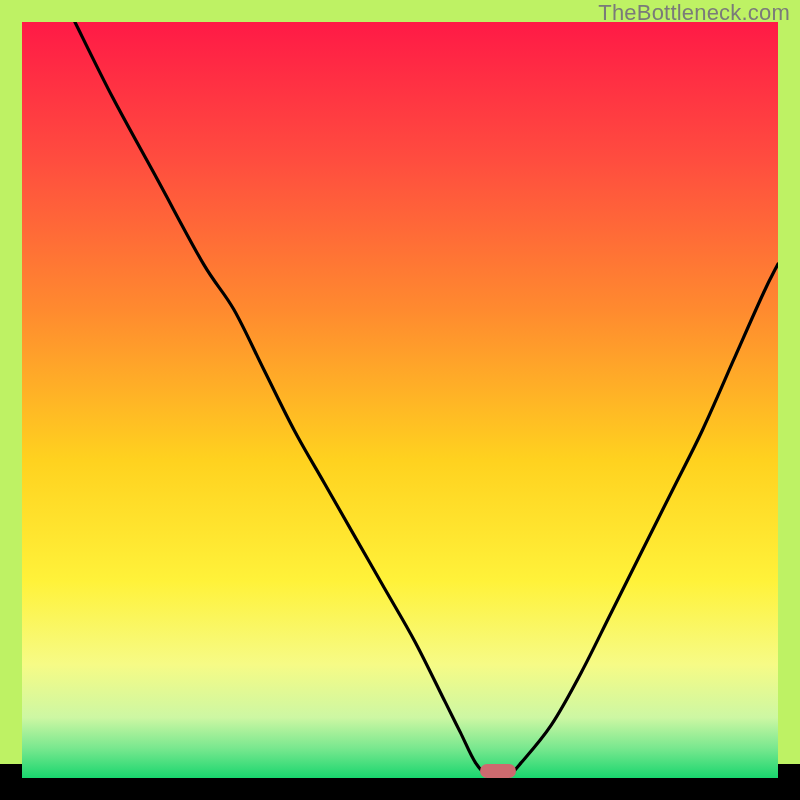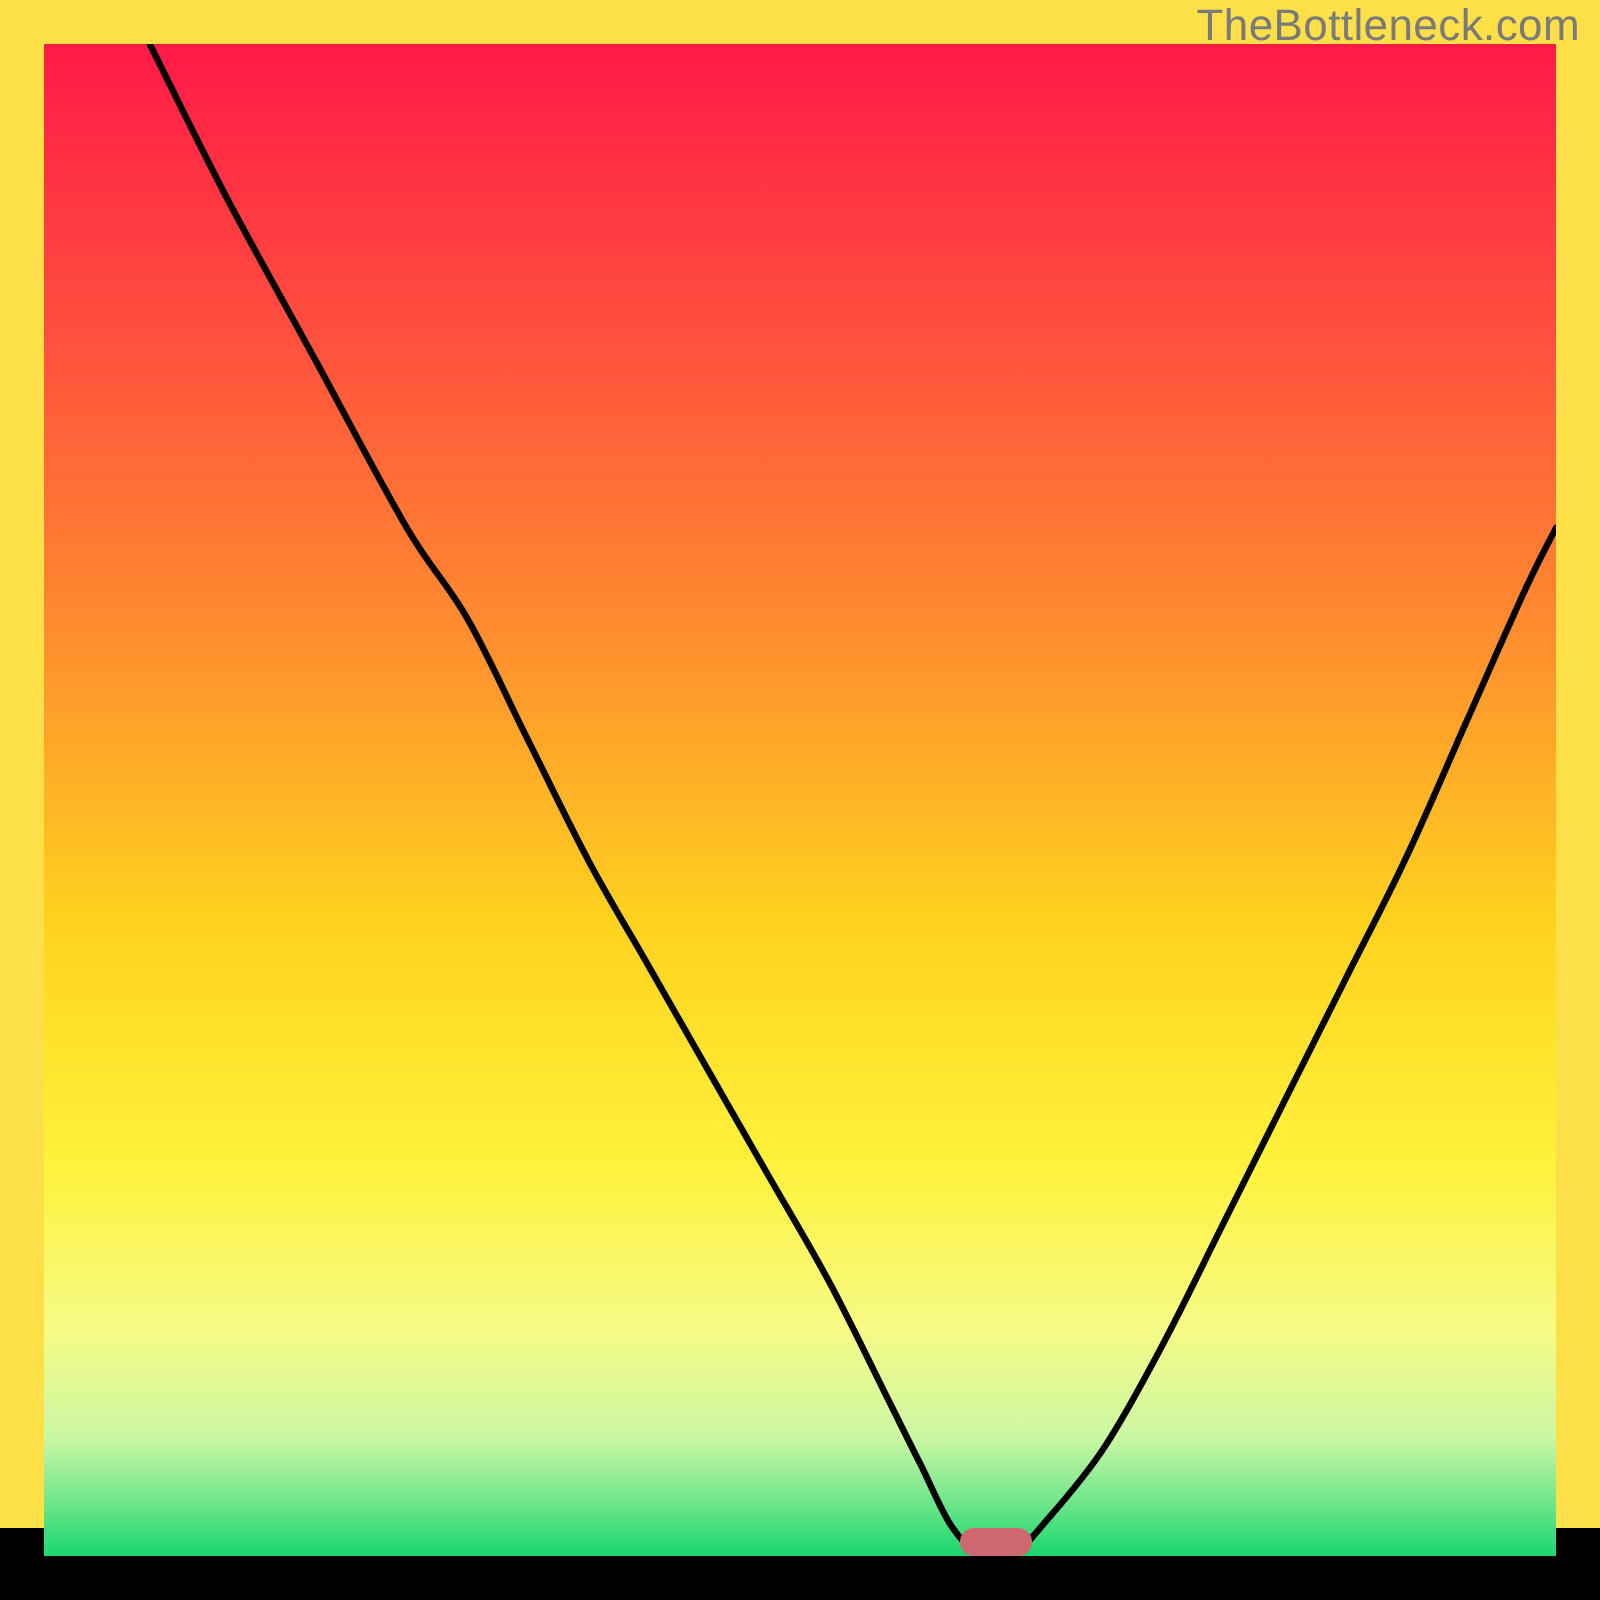--- a/index.html
+++ b/index.html
@@ -7,21 +7,21 @@
     padding: 0;
     width: 800px;
     height: 800px;
     background: #000;
     overflow: hidden;
   }
   .stage {
     position: relative;
     width: 800px;
     height: 764px;
-    background: #fde047;
+    background: #bef264;
   }
   .plot {
     position: absolute;
     left: 22px;
     top: 22px;
     width: 756px;
     height: 756px;
     overflow: hidden;
   }
   .gradient {

